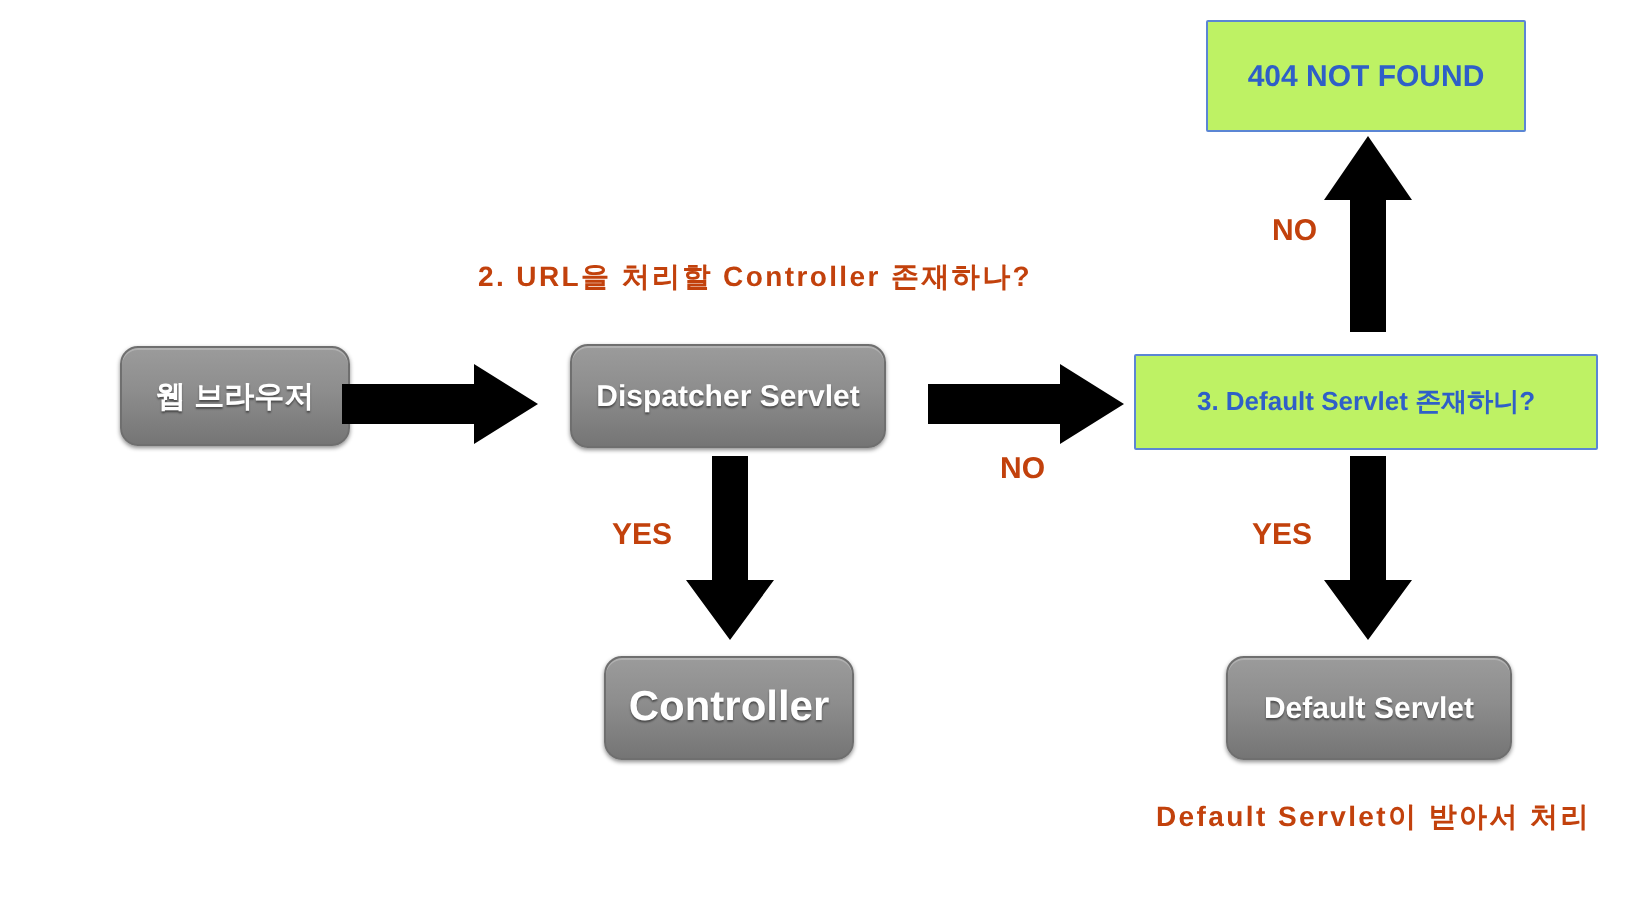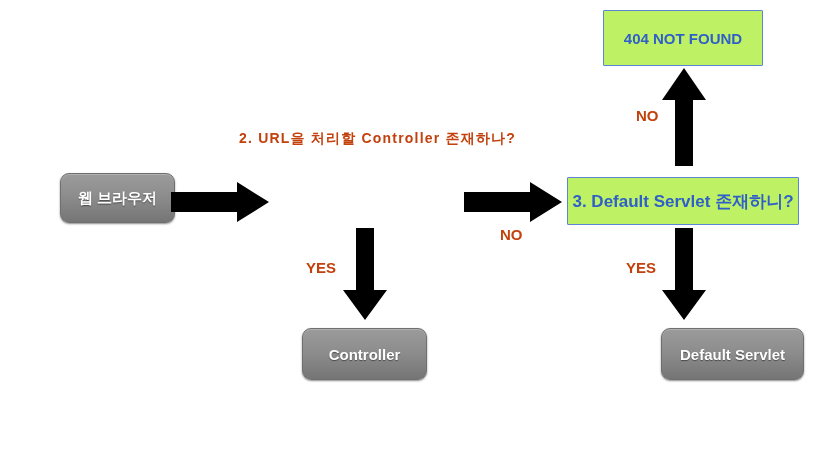--- a/index.html
+++ b/index.html
@@ -89,52 +89,56 @@
     <span class="kr">웹 브라우저</span>
   </div>
 
   <div class="arrow" style="left:169px; top:180px;">
     <svg width="102" height="44" viewBox="0 0 102 44" aria-hidden="true">
       <polygon points="2,12 68,12 68,2 100,22 68,42 68,32 2,32" fill="#000000"></polygon>
     </svg>
   </div>
 
 
+  <div class="gray-box" style="left:285px; top:172px; width:158px; height:52px; font-size:15px;">
+    <span>Dispatcher Servlet</span>
+  </div>
 
   <div class="arrow" style="left:462px; top:180px;">
     <svg width="102" height="44" viewBox="0 0 102 44" aria-hidden="true">
       <polygon points="2,12 68,12 68,2 100,22 68,42 68,32 2,32" fill="#000000"></polygon>
     </svg>
   </div>
 
   <div class="label" style="left:500px; top:226px; font-size:15px;">NO</div>
 
-  <div class="blue-box" style="left:567px; top:177px; width:232px; height:48px; font-size:17px;">
+  <div class="blue-box" style="left:567px; top:177px; width:232px; height:48px; font-size:13px;">
     <span>3. Default Servlet 존재하니?</span>
   </div>
 
   <div class="arrow" style="left:341px; top:228px;">
     <svg width="48" height="94" viewBox="0 0 48 94" aria-hidden="true">
       <polygon points="15,0 33,0 33,62 46,62 24,92 2,62 15,62" fill="#000000"></polygon>
     </svg>
   </div>
 
   <div class="label" style="left:306px; top:259px; font-size:15px;">YES</div>
 
   <div class="arrow" style="left:660px; top:228px;">
     <svg width="48" height="94" viewBox="0 0 48 94" aria-hidden="true">
       <polygon points="15,0 33,0 33,62 46,62 24,92 2,62 15,62" fill="#000000"></polygon>
     </svg>
   </div>
 
   <div class="label" style="left:626px; top:259px; font-size:15px;">YES</div>
 
-  <div class="gray-box" style="left:302px; top:328px; width:125px; height:52px; font-size:15px;">
+  <div class="gray-box" style="left:302px; top:328px; width:125px; height:52px; font-size:21px;">
     <span>Controller</span>
   </div>
 
 
-  <div class="gray-box" style="left:613px; top:328px; width:143px; height:52px; font-size:15px;margin-left:48px;">
+  <div class="gray-box" style="left:613px; top:328px; width:143px; height:52px; font-size:15px;">
     <span>Default Servlet</span>
   </div>
 
+  <div class="label kr" style="left:578px; top:400px; font-size:14px;">Default Servlet이 받아서 처리</div>
 
 </div>
 
 </body></html>

